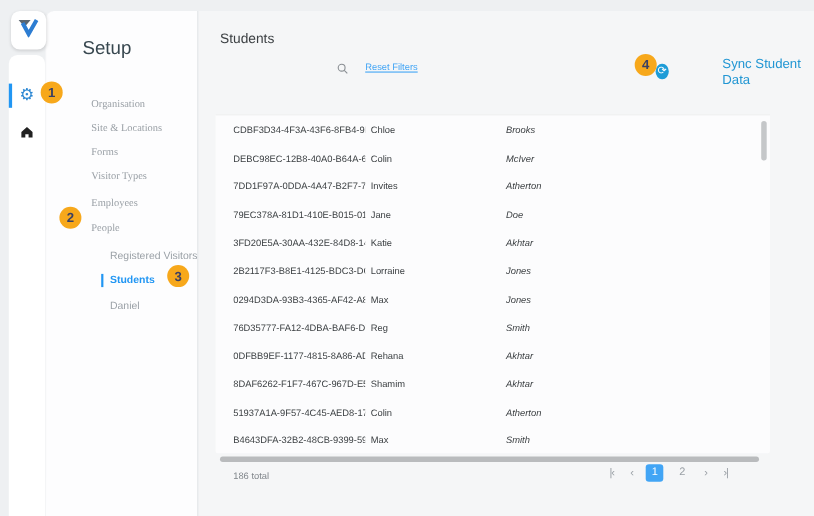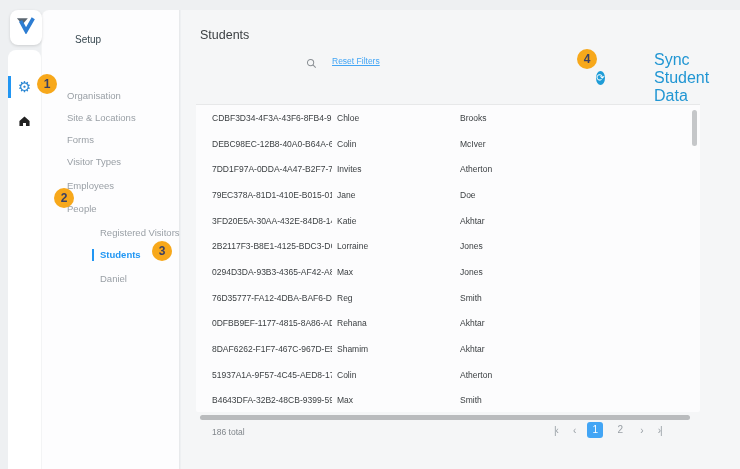--- a/index.html
+++ b/index.html
@@ -17,51 +17,51 @@
   .rail { position:absolute; left:8px; top:50px; bottom:0; width:33px; background:#fff;
     border-radius:8px 8px 0 0; z-index:2; }
   .rail-active-bar { position:absolute; left:0; top:26px; width:3px; height:22px; background:#2196f3; }
   .rail-icon { position:absolute; left:0; width:33px; text-align:center; cursor:pointer; }
   .gear { top:27px; font-size:15px; line-height:20px; color:#2b87d3; }
   .home { top:63px; }
   
   .sidebar { position:absolute; left:41px; top:10px; bottom:0; width:139px;
     background:#fdfdfe; border-right:1px solid #e8eaec; border-left:1px solid #f3f4f5;
     border-radius:8px 0 0 0; z-index:1; }
-  .sidebar-title { position:absolute; left:33px; top:24px; font-size:10px; color:#37474f; }
+  .sidebar-title { position:absolute; left:33px; top:24px; font-size:17px; color:#37474f; }
   .nav-item { position:absolute; font-size:9.5px; color:#9aa0a6; cursor:pointer; white-space:nowrap; }
-  .nav-item.lvl1 { left:25px; }
+  .nav-item.lvl1 { left:41px;font-family:Liberation Serif, serif; }
   .nav-item.lvl2 { left:58px;text-align:center; }
   .nav-item.active { color:#2196f3; font-weight:bold; }
   .active-bar { position:absolute; left:50px; top:239px; width:2px; height:12px; background:#2196f3; }
   
   .main { position:absolute; left:181px; top:10px; right:0; bottom:0; background:#f5f6f7; }
   .page-title { position:absolute; left:19px; top:18px; font-size:12.5px; color:#3c4043; }
   .search-box { position:absolute; left:19px; top:40px; width:122px; height:21px;
     background:#fff; border:none; border-radius:4px; box-shadow:0 0 2px rgba(0,0,0,.08);
     font-family:"Liberation Sans",sans-serif; font-size:9px; color:#5f6368; padding:0 20px 0 8px; }
   .search-box::placeholder { color:#9e9e9e; }
   .search-icon { position:absolute; left:125px; top:45px; }
   .reset-link { position:absolute; left:151px; top:46px; font-size:8.5px; color:#42a5f5;
     text-decoration:underline; cursor:pointer; }
   .sync-btn { position:absolute; left:415px; top:41px; display:flex; align-items:center;
     gap:5px; cursor:pointer; }
   .sync-circle { width:14px; height:14px; border-radius:50%; background:#1e9cd7;
     color:#fff; font-size:10px; line-height:14px; text-align:center; }
-  .sync-label { font-size:16px; color:#2196d3;margin-left:44px; }
+  .sync-label { font-size:12px; color:#2196d3;margin-left:44px; }
   
   .thead { position:absolute; left:15px; top:78px; right:38px; height:16px; font-size:8.5px; color:#5f6368; }
   .th { position:absolute; top:0; }
   .th.c0 { left:16px; } .th.c1 { left:141px; } .th.c2 { left:264px; } .th.c3 { left:389px; }
   .rows-card { position:absolute; left:15px; top:94px; width:504px; height:308px;
     background:#fcfcfd; border-top:1px solid #e7e8e9; border-radius:0 0 2px 2px; }
   .row { position:relative; height:25.66px; font-size:8.5px; color:#3c4043; cursor:pointer; }
   .cell { position:absolute; top:8px; white-space:nowrap; }
   .cell.c0 { left:16px; max-width:120px; overflow:hidden; } .cell.c1 { left:141px; }
-  .cell.c2 { left:264px; } .cell.c3 { left:389px; }
+  .cell.c2 { left:264px;font-style:italic; } .cell.c3 { left:389px; }
   .vscroll { position:absolute; left:511px; top:100px; width:5px; height:36px;
     background:#c5c7c9; border-radius:3px; cursor:pointer; }
   .hscroll { position:absolute; left:19px; top:405px; width:490px; height:5px;
     background:#b9bbbd; border-radius:3px; cursor:pointer; }
   
   .total { position:absolute; left:31px; top:417px; font-size:8.5px; color:#80868b; }
   .pagination { position:absolute; left:370px; top:412px; display:flex; align-items:center;
     gap:9px; font-size:10px; color:#9aa0a6; }
   .pg { cursor:pointer; padding:2px 3px; letter-spacing:-1px; }
   .pg-num { cursor:pointer; width:16px; height:16px; line-height:16px; text-align:center;

